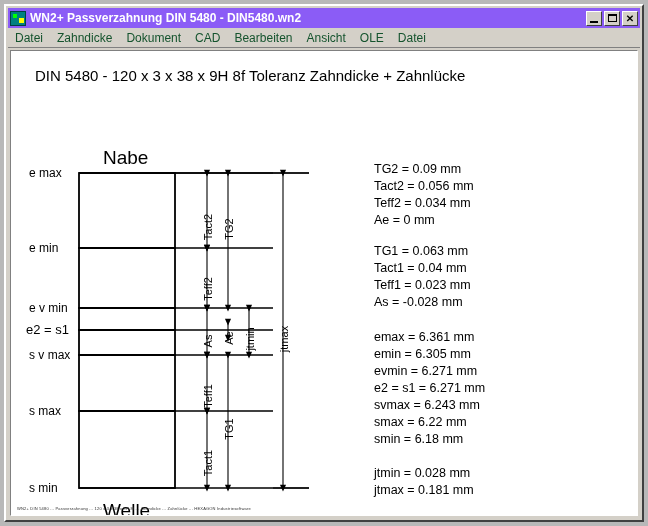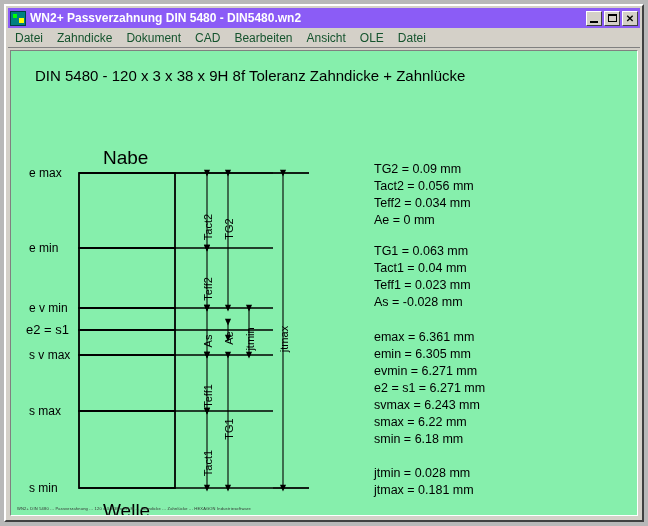--- a/index.html
+++ b/index.html
@@ -62,21 +62,21 @@
     display:flex;align-items:center;
     border-bottom:1px solid #808080;
     box-sizing:border-box;
   }
   .menuitem{
     font-size:12px;color:#14532d;padding:2px 7px;white-space:nowrap;
   }
   
   .client{
     position:absolute;left:4px;top:44px;right:4px;bottom:4px;
-    background:#86efac;
+    background:#ffffff;
     border-top:1px solid #808080;
     border-left:1px solid #808080;
     border-right:1px solid #ffffff;
     border-bottom:1px solid #ffffff;
     box-sizing:border-box;
     overflow:hidden;
   }
   .heading{
     position:absolute;left:24px;top:16px;
     font-size:15px;color:#000;white-space:nowrap;

